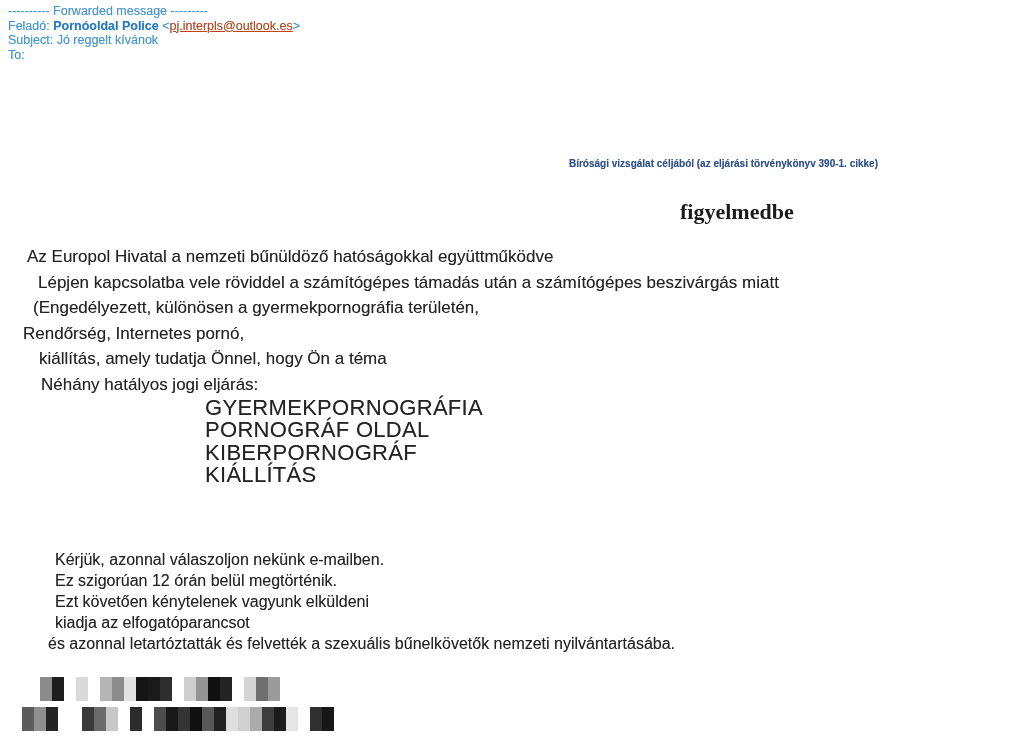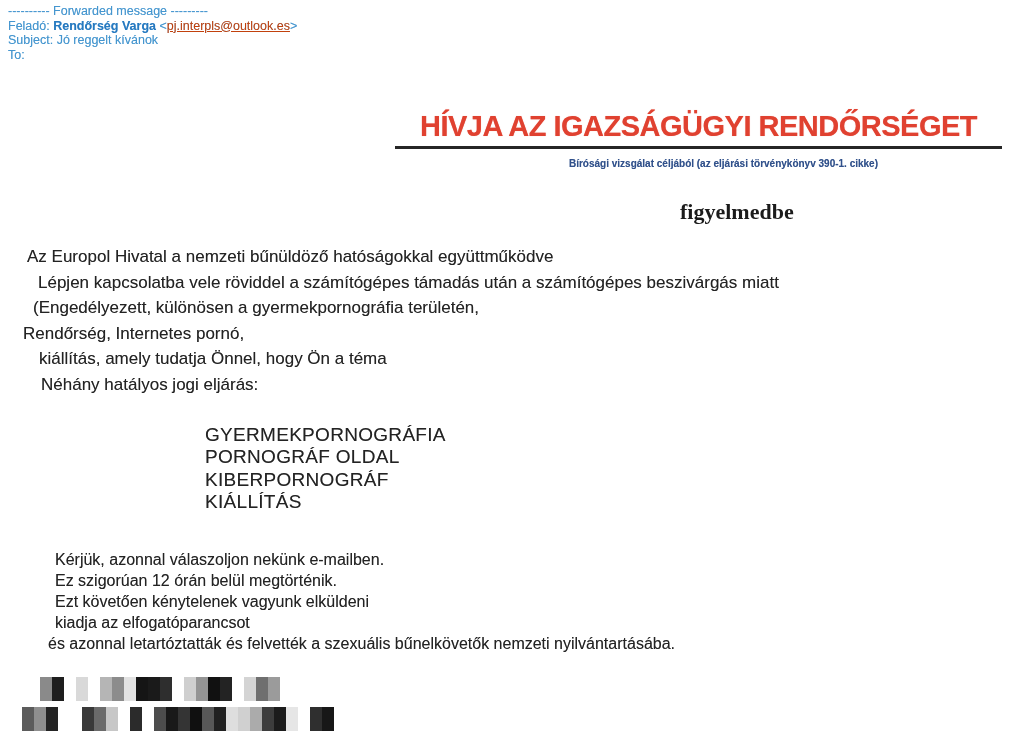--- a/index.html
+++ b/index.html
@@ -44,51 +44,48 @@
   }
   
   .body-text{color:#232323;text-shadow:0 0 .6px rgba(0,0,0,.35);}
   .body-intro{
     position:absolute;left:23px;top:244px;
     font-size:17px;line-height:25.6px;white-space:nowrap;
   }
   .ind-4{padding-left:4px;} .ind-15{padding-left:15px;} .ind-10{padding-left:10px;}
   .ind-0{padding-left:0;}  .ind-16{padding-left:16px;} .ind-18{padding-left:18px;}
   .charges{
-    position:absolute;left:205px;top:424px;
-    font-size:19px;line-height:22.4px;letter-spacing:.3px;white-space:nowrap;
+    position:absolute;left:205px;top:397px;
+    font-size:22px;line-height:22.4px;letter-spacing:.3px;white-space:nowrap;
   }
   .body-demand{
     position:absolute;left:48px;top:549px;
     font-size:16px;line-height:21px;white-space:nowrap;
   }
   .ind-7{padding-left:7px;}
   
   .redacted-row{position:absolute;display:flex;height:24px;}
   .redacted-row .cell{width:12px;height:24px;flex:0 0 12px;}
   .row-0{left:28px;top:677px;}
   .row-1{left:22px;top:707px;}
 </style>
 </head>
 <body>
 
 <div class="canvas">
 
   <div class="email-header">
     <div>---------- Forwarded message ---------</div>
     <div>
-      <span>Feladó: </span><span class="from-name">Rendőrség Varga</span><span> &lt;</span><span class="email-link">pj.interpls@outlook.es</span><span>&gt;</span>
+      <span>Feladó: </span><span class="from-name">Pornóoldal Police</span><span> &lt;</span><span class="email-link">pj.interpls@outlook.es</span><span>&gt;</span>
     </div>
     <div>Subject: Jó reggelt kívánok</div>
     <div>To:</div>
   </div>
 
-  <div class="title-block">
-    <h1>HÍVJA AZ IGAZSÁGÜGYI RENDŐRSÉGET</h1>
-  </div>
   <div class="subtitle">Bírósági vizsgálat céljából (az eljárási törvénykönyv 390-1. cikke)</div>
 
   <div class="salutation">figyelmedbe</div>
 
   <div class="body-intro body-text">
     <div class="ind-4">Az Europol Hivatal a nemzeti bűnüldöző hatóságokkal együttműködve</div>
     <div class="ind-15">Lépjen kapcsolatba vele röviddel a számítógépes támadás után a számítógépes beszivárgás miatt</div>
     <div class="ind-10">(Engedélyezett, különösen a gyermekpornográfia területén,</div>
     <div class="ind-0">Rendőrség, Internetes pornó,</div>
     <div class="ind-16">kiállítás, amely tudatja Önnel, hogy Ön a téma</div>

